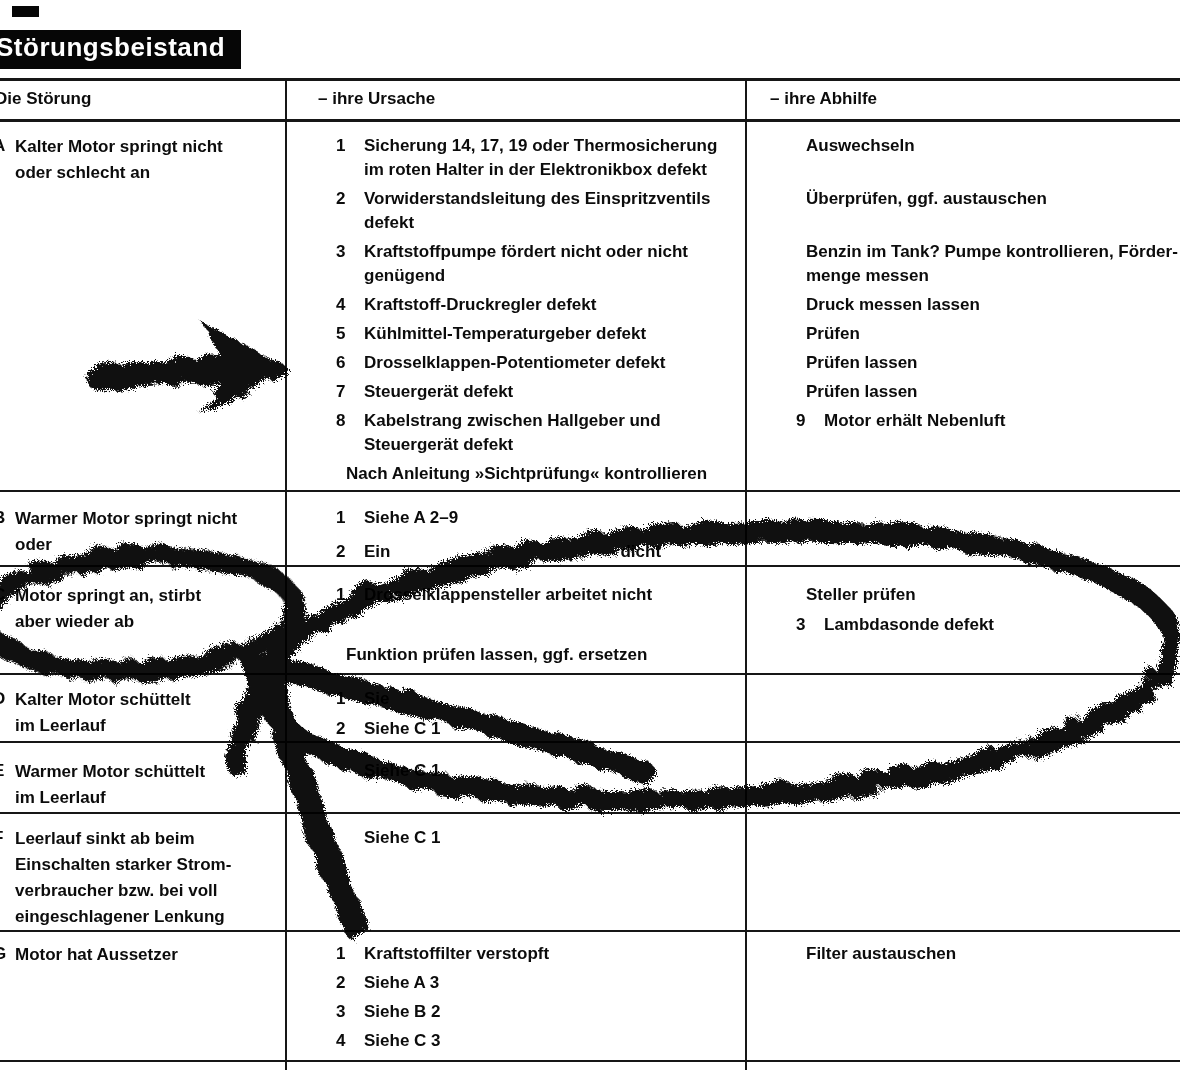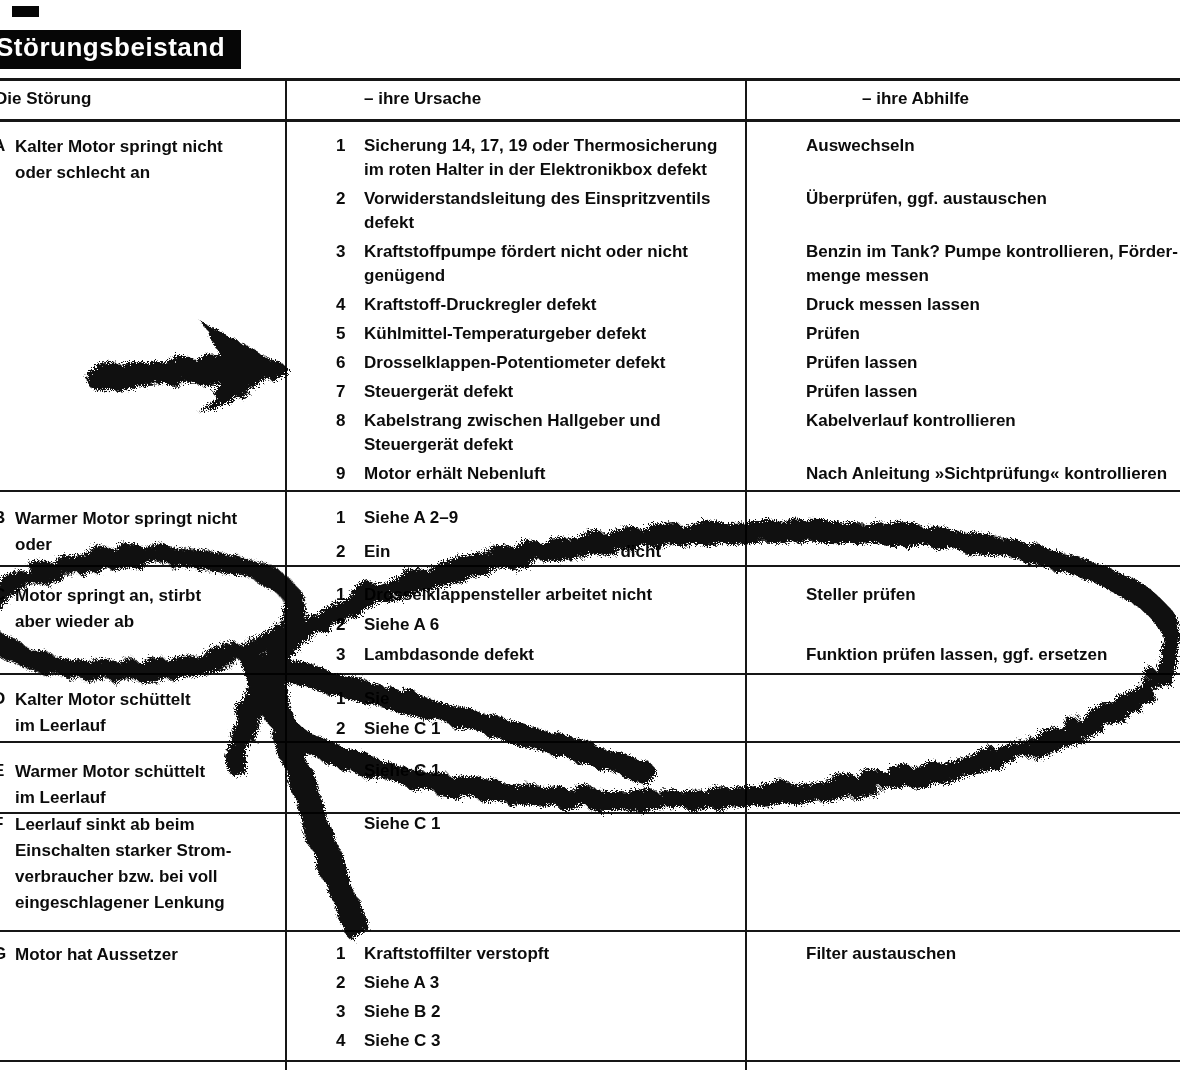--- a/index.html
+++ b/index.html
@@ -30,42 +30,42 @@
   .hl-cd{top:673px;}
   .hl-de{top:741px;}
   .hl-ef{top:812px;}
   .hl-fg{top:930px;}
   .hl-bot{top:1060px;}
   .vline{position:absolute;top:78px;height:992px;width:2px;background:#161616;}
   .vl-1{left:285px;}
   .vl-2{left:745px;}
   
   .thead{position:absolute;top:78px;left:0;width:1180px;height:42px;
-         display:grid;grid-template-columns:285px 460px 1fr;align-items:center;font-size:17px;gap:46px;}
+         display:grid;grid-template-columns:285px 460px 1fr;align-items:center;font-size:17px;}
   .thead .h-fault{margin-left:-5px;}
   .thead .h-cause{padding-left:33px;}
   .thead .h-remedy{padding-left:25px;}
   
   .trow{position:absolute;left:0;width:1180px;display:grid;
         grid-template-columns:285px 1fr;font-size:17px;line-height:24px;gap:36px;}
   .fault-cell{display:flex;align-items:flex-start;}
   .letter{display:inline-block;width:22px;margin-left:-7px;flex:0 0 auto;}
   .fault-text{white-space:pre;line-height:26px;}
   .pairs{display:grid;grid-template-columns:460px 1fr;align-items:start;}
   .cause{display:grid;grid-template-columns:24px 1fr;column-gap:4px;padding-left:15px;}
   .ctext{white-space:pre;}
   .remedy{padding-left:25px;white-space:pre;}
   .cause-tail{margin-left:230px;}
   
   .row-a{top:120px;padding-top:14px;} .row-a .pairs{row-gap:5px;}
   .row-b{top:490px;padding-top:16px;} .row-b .pairs{row-gap:10px;}
   .row-c{top:565px;padding-top:18px;} .row-c .pairs{row-gap:6px;}
   .row-d{top:673px;padding-top:14px;} .row-d .pairs{row-gap:6px;}
   .row-e{top:741px;padding-top:18px;}
-  .row-f{top:812px;padding-top:0;}
+  .row-f{top:812px;padding-top:14px;}
   .row-g{top:930px;padding-top:12px;} .row-g .pairs{row-gap:5px;}
   
   .annotations{position:absolute;left:0;top:0;width:1180px;height:1070px;pointer-events:none;}
 </style>
 </head>
 <body>
 
 <div class="page">
 
   <div class="corner-mark"></div>
@@ -136,21 +136,20 @@
       <div class="cause">
           <span class="num">7</span>
           <span class="ctext">Steuergerät defekt</span>
         </div>
       <div class="remedy">Prüfen lassen</div>
       <div class="cause">
           <span class="num">8</span>
           <span class="ctext">Kabelstrang zwischen Hallgeber und
 Steuergerät defekt</span>
         </div>
-      <div class="remedy">Kabelverlauf kontrollieren</div>
       <div class="cause">
           <span class="num">9</span>
           <span class="ctext">Motor erhält Nebenluft</span>
         </div>
       <div class="remedy">Nach Anleitung »Sichtprüfung« kontrollieren</div>
     </div>
   </div>
 
   <div class="trow row-b">
     <div class="fault-cell">
@@ -177,24 +176,20 @@
       <span class="letter">C</span>
       <span class="fault-text">Motor springt an, stirbt
 aber wieder ab</span>
     </div>
     <div class="pairs">
       <div class="cause">
           <span class="num">1</span>
           <span class="ctext">Drosselklappensteller arbeitet nicht</span>
         </div>
       <div class="remedy">Steller prüfen</div>
-      <div class="cause">
-          <span class="num">2</span>
-          <span class="ctext">Siehe A 6</span>
-        </div>
       <div class="remedy"></div>
       <div class="cause">
           <span class="num">3</span>
           <span class="ctext">Lambdasonde defekt</span>
         </div>
       <div class="remedy">Funktion prüfen lassen, ggf. ersetzen</div>
     </div>
   </div>
 
   <div class="trow row-d">

